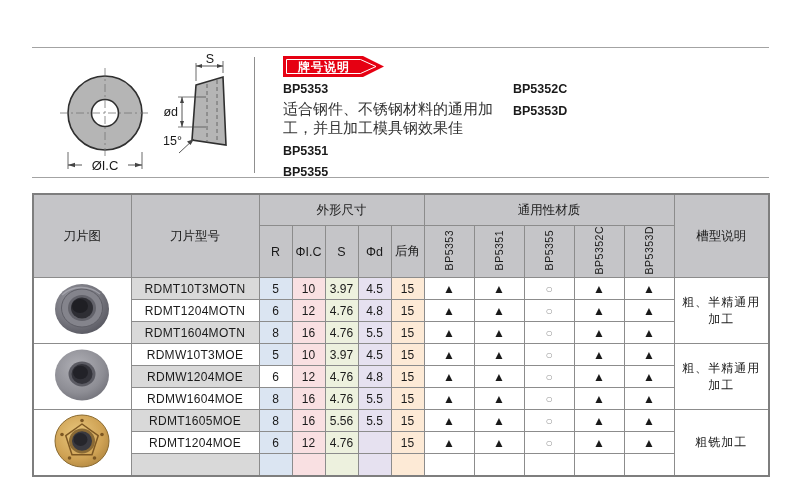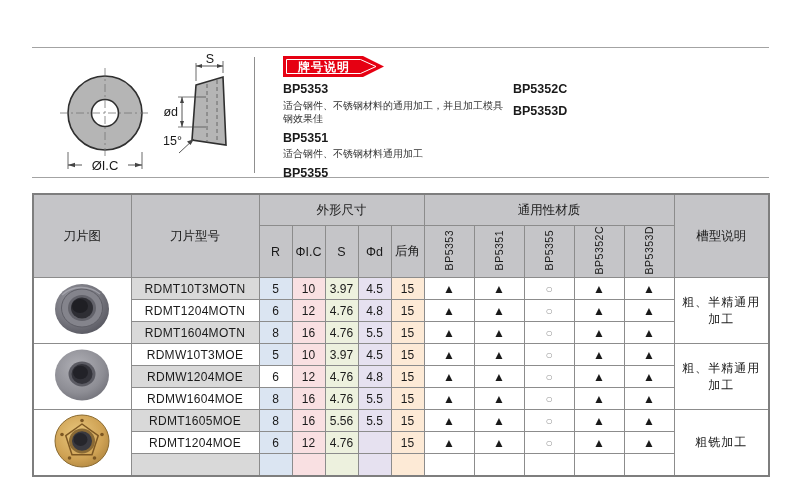--- a/index.html
+++ b/index.html
@@ -10,21 +10,21 @@
   .rule{position:absolute;left:32px;width:737px;height:1px;background:#a3a3a3;}
   .rule-top{top:47px;}
   .rule-mid{top:177px;}
   .drawings{position:absolute;left:32px;top:53px;}
   .vdivider{position:absolute;left:254px;top:57px;width:1px;height:116px;background:#8f8f8f;}
   .banner{position:absolute;left:283px;top:56px;}
   .grades-left{position:absolute;left:283px;top:82px;width:222px;}
   .grades-right{position:absolute;left:513px;top:82px;width:260px;}
   .grade-item{margin-bottom:6px;}
   .gname{font-size:12.5px;font-weight:bold;line-height:1.25;}
-  .gdesc{font-size:10px;color:#333;line-height:1.3;margin-top:1px;}
+  .gdesc{font-size:15px;color:#333;line-height:1.3;margin-top:1px;}
   table.spec{position:absolute;left:32px;top:193px;width:736px;border-collapse:collapse;
              table-layout:fixed;border:2px solid #7e7e7e;}
   table.spec th,table.spec td{border:1px solid #8c8c8c;text-align:center;vertical-align:middle;
              padding:0 2px;overflow:hidden;}
   table.spec thead th{background:#c5c5c8;font-weight:normal;font-size:12.5px;}
   tr.hrow1 th{height:30px;}
   tr.hrow2 th{height:40px;}
   .vtext{writing-mode:vertical-rl;transform:rotate(180deg);font-size:10.5px;letter-spacing:0.5px;
          display:inline-block;line-height:1;}
   table.spec tbody td{height:21px;font-size:12px;background:#ffffff;}
@@ -92,21 +92,20 @@
     <text x="41" y="15" text-anchor="middle" font-size="12" font-weight="bold" fill="#ffffff" letter-spacing="1">牌号说明</text>
   </svg>
 
   <div class="grades-left">
     <div class="grade-item">
       <div class="gname">BP5353</div>
       <div class="gdesc">适合钢件、不锈钢材料的通用加工，并且加工模具钢效果佳</div>
     </div>
     <div class="grade-item">
       <div class="gname">BP5351</div>
-      <div class="gdesc">适合钢件、不锈钢材料通用加工</div>
     </div>
     <div class="grade-item">
       <div class="gname">BP5355</div>
     </div>
   </div>
 
   <div class="grades-right">
     <div class="grade-item">
       <div class="gname">BP5352C</div>
     </div>

